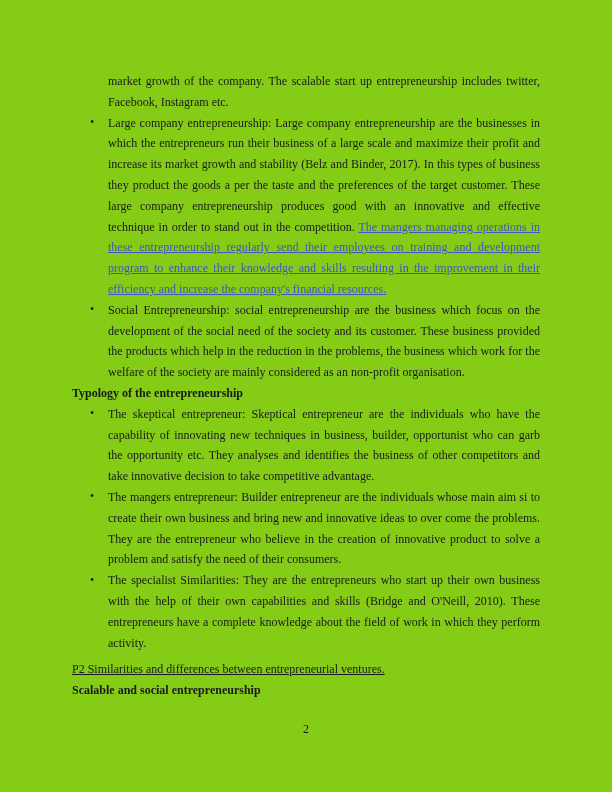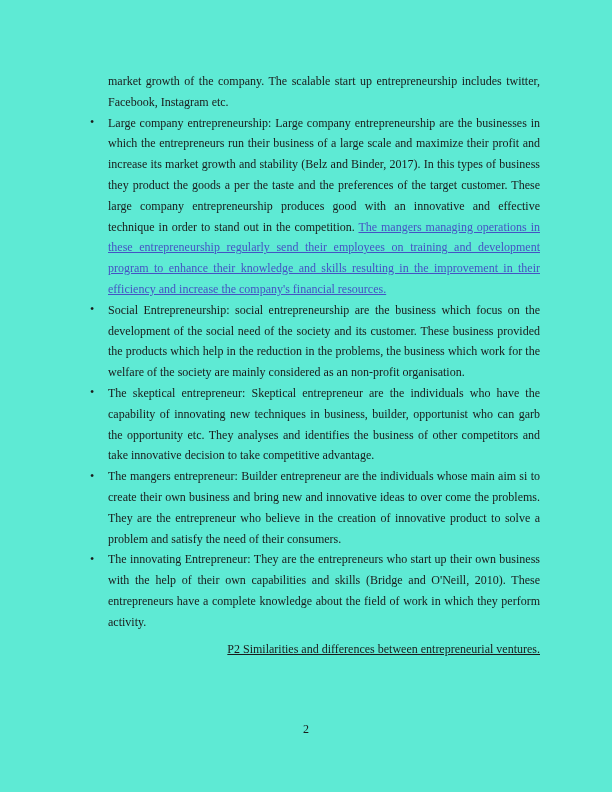--- a/index.html
+++ b/index.html
@@ -1,20 +1,20 @@
 <!DOCTYPE html>
 <html><head>
 <meta charset="utf-8">
 <style>
   html, body { margin: 0; padding: 0; background: #ffffff; }
   .page {
     position: relative;
     width: 612px;
     height: 792px;
-    background: #5eead4;
+    background: #84cc16;
     font-family: "Liberation Serif", "DejaVu Serif", serif;
     font-size: 12px;
     line-height: 20.8px;
     color: #1a1a1a;
     overflow: hidden;
   }
   .content {
     position: absolute;
     top: 71px;
     left: 72px;
@@ -34,21 +34,21 @@
     font-size: 12px;
     color: #1a1a1a;
   }
   .lead { font-weight: normal; }
   .blue { color: #4553c4; text-decoration: underline; }
   .heading { font-weight: bold; text-align: left; }
   .p2-heading {
     margin-top: 6px;
     font-weight: normal;
     text-decoration: underline;
-    text-align: right;
+    text-align: left;
   }
   .page-num {
     position: absolute;
     top: 719px;
     left: 0;
     width: 100%;
     text-align: center;
     font-size: 12px;
   }
 </style>
@@ -61,32 +61,34 @@
     <p class="para indent">market growth of the company. The scalable start up entrepreneurship includes twitter, Facebook, Instagram etc.</p>
 
     <div class="bullet">
       <span class="bullet-dot">•</span><span class="lead">Large company entrepreneurship:</span><span> Large company entrepreneurship are the businesses in which the entrepreneurs run their business of a large scale and maximize their profit and increase its market growth and stability (Belz and Binder, 2017). In this types of business they product the goods a per the taste and the preferences of the target customer. These large company entrepreneurship produces good with an innovative and effective technique in order to stand out in the competition. </span><span class="blue">The mangers managing operations in these entrepreneurship regularly send their employees on training and development program to enhance their knowledge and skills resulting in the improvement in their efficiency and increase the company's financial resources.</span>
     </div>
 
     <div class="bullet">
       <span class="bullet-dot">•</span><span class="lead">Social Entrepreneurship:</span><span> social entrepreneurship are the business which focus on the development of the social need of the society and its customer. These business provided the products which help in the reduction in the problems, the business which work for the welfare of the society are mainly considered as an non-profit organisation.</span>
     </div>
 
+    <p class="para heading">Typology of the entrepreneurship</p>
 
     <div class="bullet">
       <span class="bullet-dot">•</span><span class="lead">The skeptical entrepreneur:</span><span> Skeptical entrepreneur are the individuals who have the capability of innovating new techniques in business, builder, opportunist who can garb the opportunity etc. They analyses and identifies the business of other competitors and take innovative decision to take competitive advantage.</span>
     </div>
 
     <div class="bullet">
       <span class="bullet-dot">•</span><span class="lead">The mangers entrepreneur:</span><span> Builder entrepreneur are the individuals whose main aim si to create their own business and bring new and innovative ideas to over come the problems. They are the entrepreneur who believe in the creation of innovative product to solve a problem and satisfy the need of their consumers.</span>
     </div>
 
     <div class="bullet">
-      <span class="bullet-dot">•</span><span class="lead">The innovating Entrepreneur:</span><span> They are the entrepreneurs who start up their own business with the help of their own capabilities and skills (Bridge and O'Neill, 2010). These entrepreneurs have a complete knowledge about the field of work in which they perform activity.</span>
+      <span class="bullet-dot">•</span><span class="lead">The specialist Similarities:</span><span> They are the entrepreneurs who start up their own business with the help of their own capabilities and skills (Bridge and O'Neill, 2010). These entrepreneurs have a complete knowledge about the field of work in which they perform activity.</span>
     </div>
 
     <p class="para p2-heading">P2 Similarities and differences between entrepreneurial ventures.</p>
 
+    <p class="para heading">Scalable and social entrepreneurship</p>
 
   </div>
 
   <div class="page-num">2</div>
 </div>
 
 </body></html>

